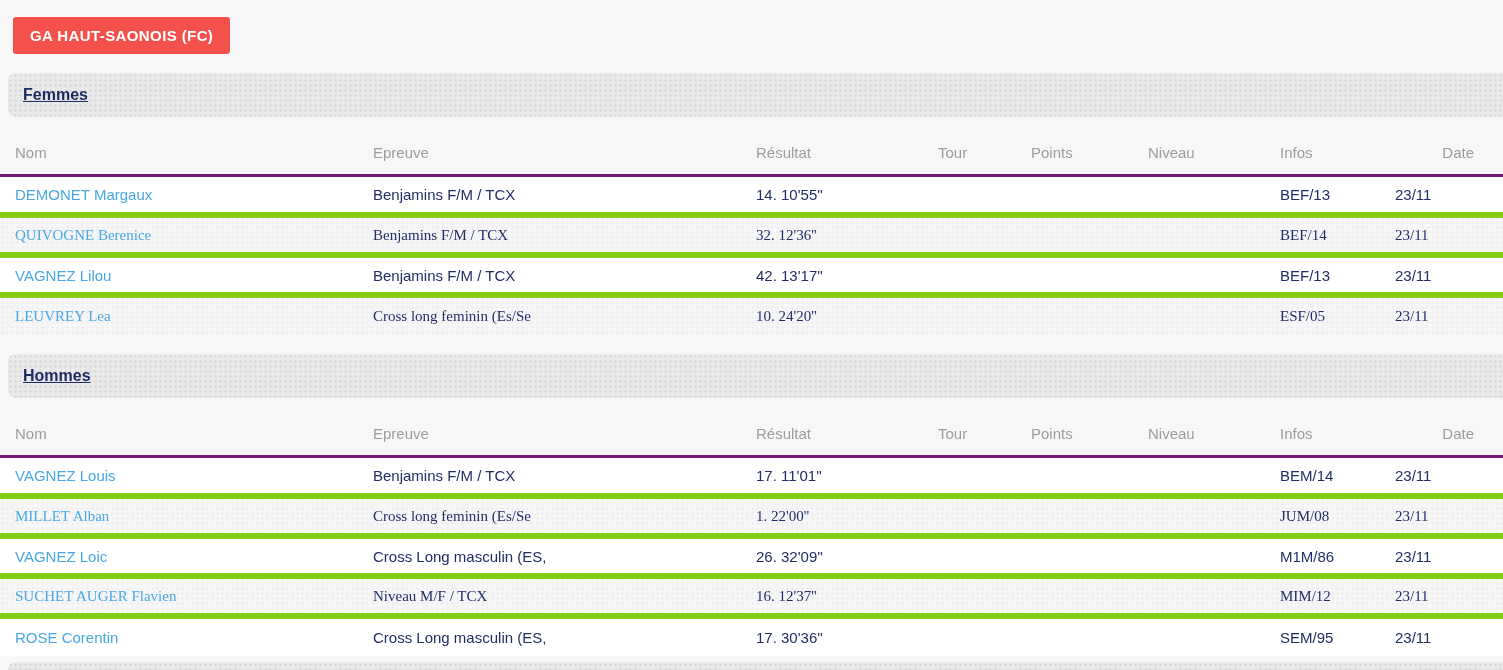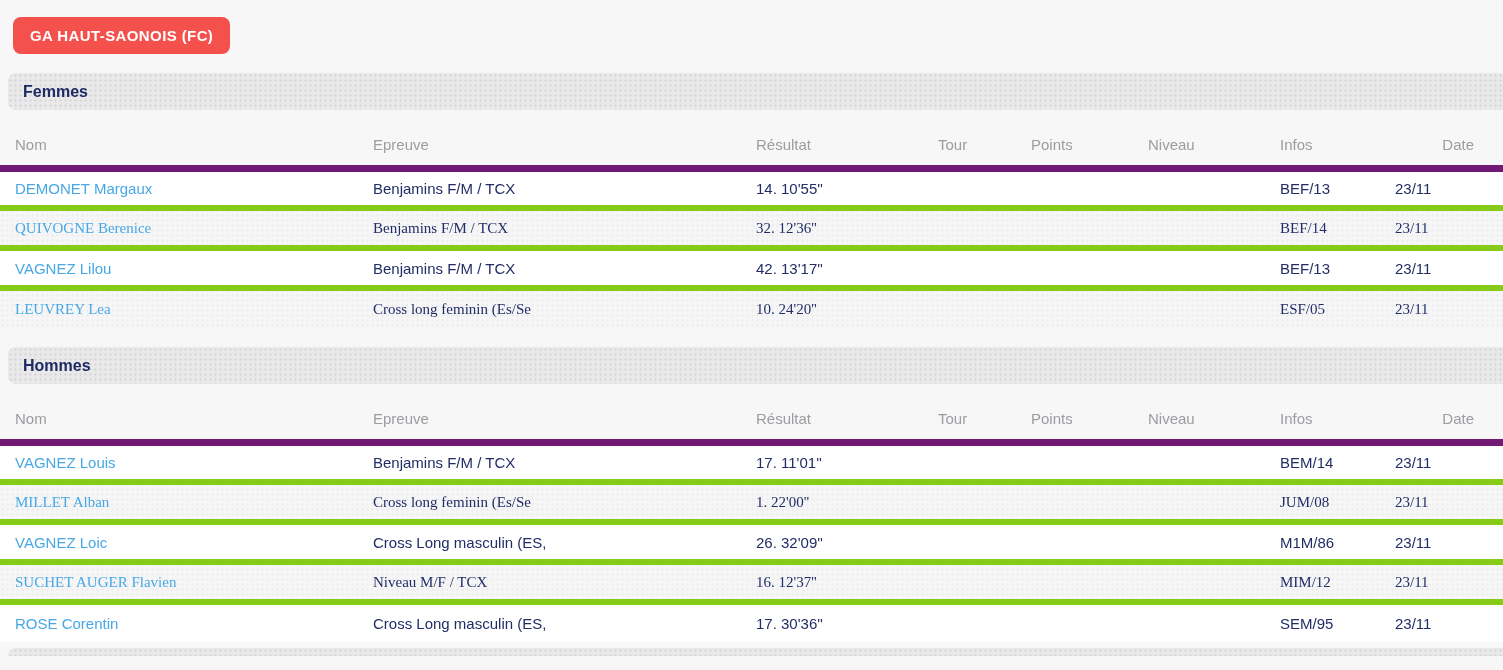--- a/index.html
+++ b/index.html
@@ -11,42 +11,43 @@
   }
   .page { width:1503px; height:670px; position:relative; }
 
   
   .club-btn {
     display:inline-block;
     margin:17px 0 0 13px;
     height:37px;
     padding:0 17px;
     border:none;
-    border-radius:8px;
+    border-radius:3px;
     background:#f4504c;
     color:#ffffff;
     font-family:"Liberation Sans","DejaVu Sans",sans-serif;
     font-size:15px;
     font-weight:bold;
     letter-spacing:.4px;
     cursor:pointer;
   }
 
   
   .section { margin-top:0; }
   .section-bar {
     margin:19px 0 0 8px;
-    height:37px;
+    height:44px;
     border-radius:8px 0 0 8px;
     background-color:#e9e9ea;
     background-image:radial-gradient(rgba(110,110,135,0.13) 1px, transparent 1.4px);
     background-size:5px 5px;
     display:flex;
     align-items:center;
     padding-left:15px;
+    text-decoration:underline;
   }
   .section-title {
     font-size:16px;
     font-weight:bold;
     color:#1e2a63;
   }
 
   
   table.results-table {
     width:1503px;
@@ -54,21 +55,21 @@
     border-collapse:collapse;
   }
   thead th {
     height:58px;
     padding:14px 0 0 0;
     vertical-align:middle;
     text-align:left;
     font-weight:normal;
     font-size:15px;
     color:#9c9ca1;
-    border-bottom:7px solid #701a75;
+    border-bottom:3px solid #701a75;
   }
   thead th.col-nom { padding-left:15px; }
   thead th.col-date { text-align:right; padding-right:29px;margin-top:24px; }
 
   tbody td {
     height:40px;
     vertical-align:middle;
     font-size:15px;
     color:#222d66;
     white-space:nowrap;

